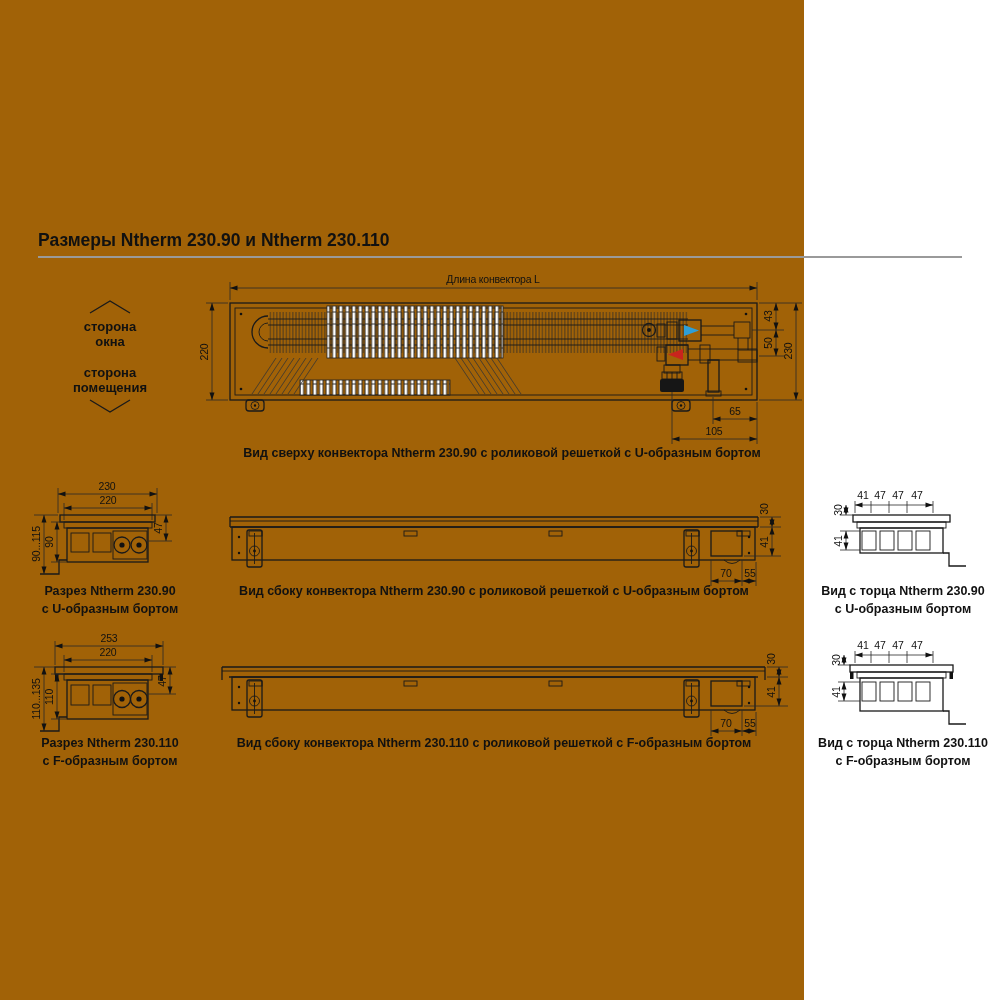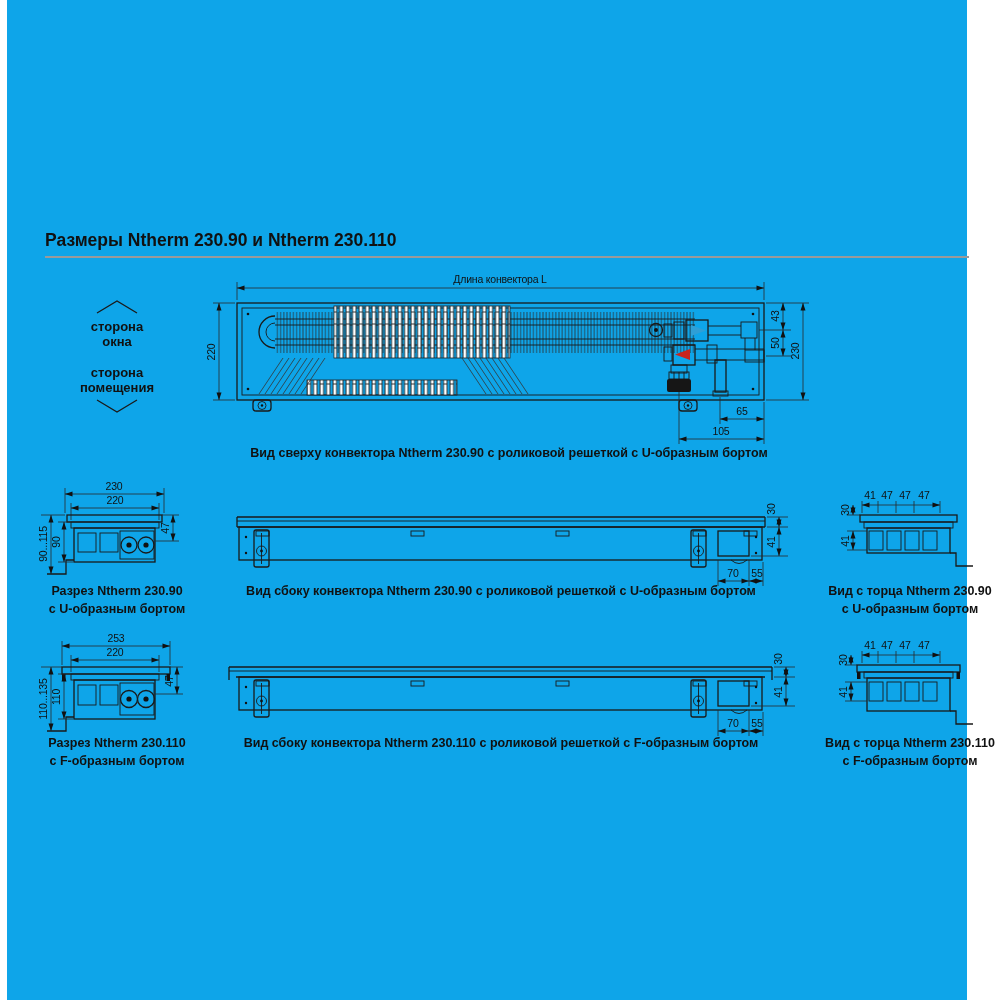--- a/index.html
+++ b/index.html
@@ -1,16 +1,16 @@
 <!DOCTYPE html>
 <html><head>
 <meta charset="utf-8">
 <style>
   html,body{margin:0;padding:0;background:#ffffff;}
-  .stage{width:960px;height:1000px;position:relative;background:#0ea5e9;margin-left:7px;}
+  .stage{width:804px;height:1000px;position:relative;background:#a16207;}
   svg{font-family:"Liberation Sans", sans-serif;}
   .ln{stroke:#1a1a1a;stroke-width:1.3;fill:none;}
   .lnthin{stroke:#1a1a1a;stroke-width:0.9;fill:none;}
   .dim{stroke:#2a2a2a;stroke-width:0.8;fill:none;}
   .dimtxt{font-size:10.5px;fill:#111;letter-spacing:-0.2px;}
   .cap{font-size:12.5px;font-weight:bold;fill:#111;}
   .orient{font-size:13px;font-weight:bold;fill:#111;}
   .ttl{font-size:17.5px;font-weight:bold;fill:#111;}
 </style>
 </head>

